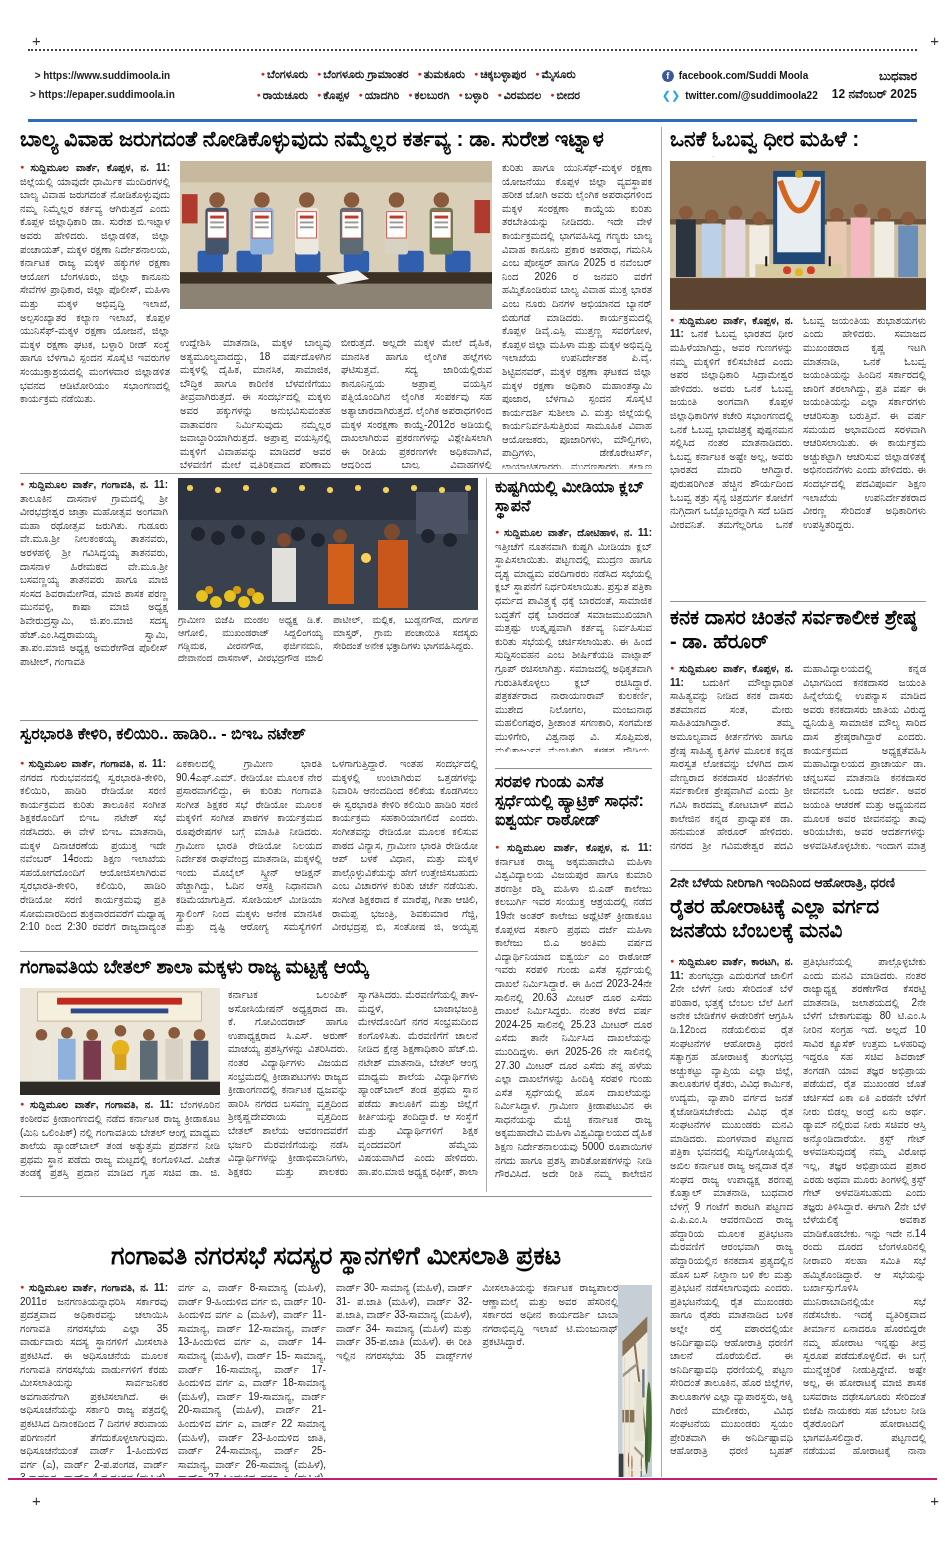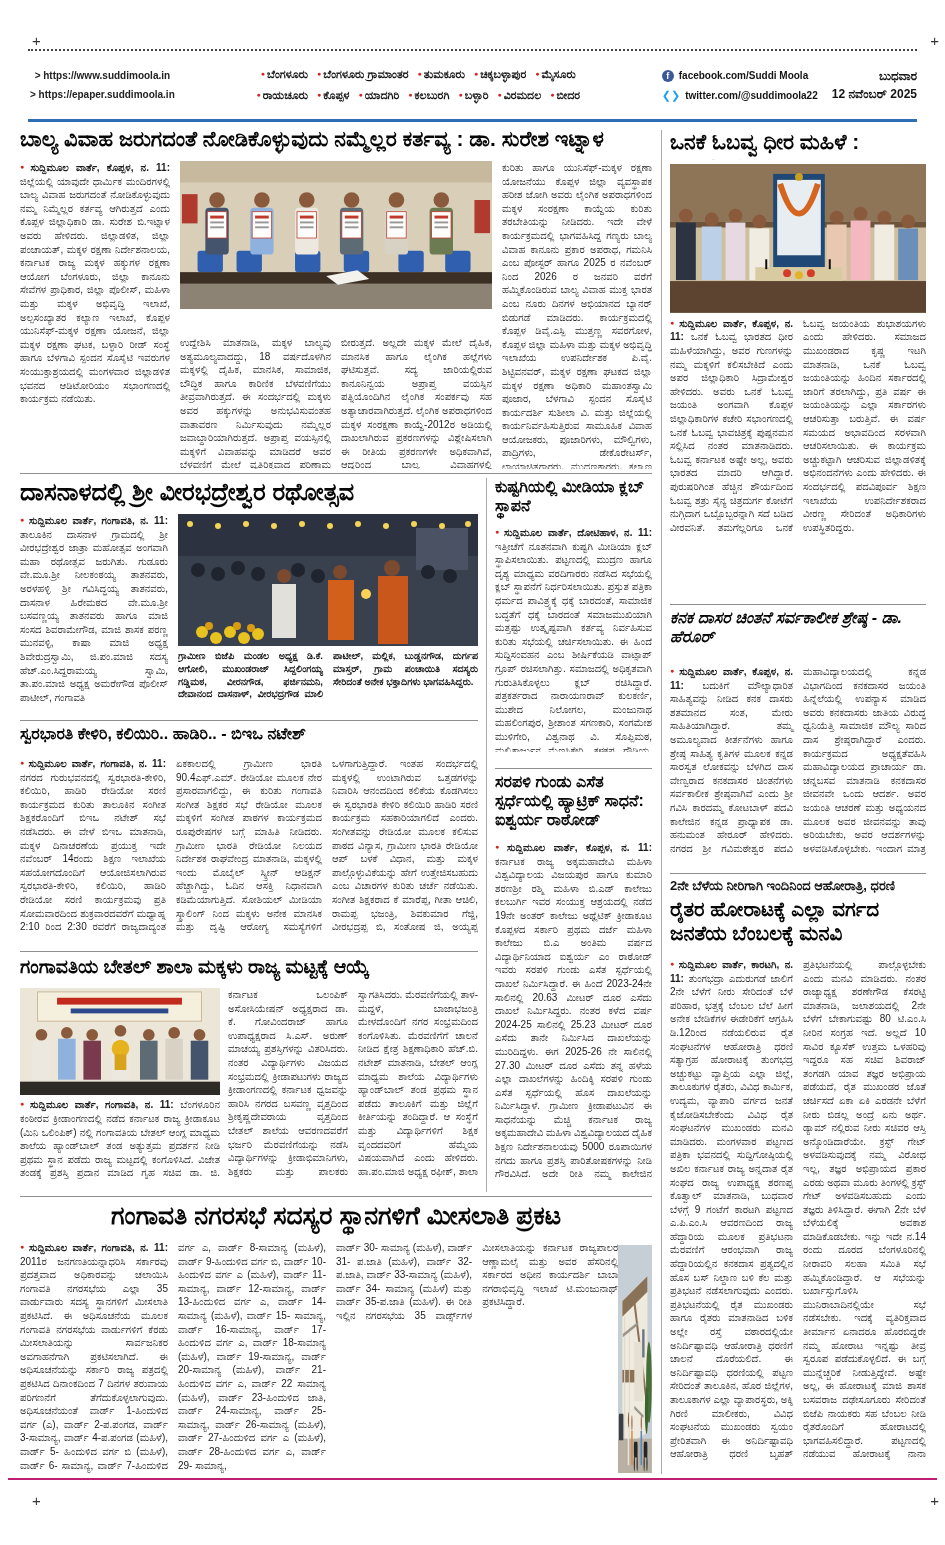--- a/index.html
+++ b/index.html
@@ -25,39 +25,39 @@
   .city { font-size:11px; font-weight:700; white-space:nowrap; }
   .city::before { content:"●"; color:#d1261f; font-size:7px; vertical-align:2px; margin-right:2px; }
   .social { display:flex; flex-direction:column; gap:8px; font-size:10px; font-weight:700; white-space:nowrap; }
   .socialrow { display:flex; align-items:center; gap:5px; }
   .fb-badge { display:inline-block; width:12px; height:12px; border-radius:50%; background:#3b5998; color:#fff; font-size:9px; text-align:center; line-height:12px; font-weight:700; }
   .tw-badge { color:#1da1f2; font-size:11px; line-height:1; }
   .dateblock { text-align:right; font-weight:700; font-size:12px; line-height:1.5; white-space:nowrap; }
   .bluebar { position:absolute; left:28px; right:28px; top:119px; height:3px; background:#2e6db4; }
 
   
-  .main { position:absolute; top:127px; left:20px; width:906px; display:flex; gap:9px;align-items:center; }
+  .main { position:absolute; top:127px; left:20px; width:906px; display:flex; gap:9px; }
   .left-block { width:632px; }
   .right-block { width:265px; border-left:1px solid #a9a9a9; padding-left:8px; }
   .divh { border-top:1px solid #8f8f8f; margin:4px 0; }
   .lower-row { display:flex; gap:8px; }
   .left-sub { width:458px; }
   .mid-col { flex:1; border-left:1px solid #a9a9a9; padding-left:8px; }
 
   
   .hl { font-weight:800; color:#070707; line-height:1.18; overflow:hidden; }
   .hl-a { font-size:21px; height:30px; margin-bottom:4px; }
   .hl-b { font-size:24px; height:32px; margin-bottom:4px; }
   .hl-c { font-size:16px; height:28px; margin-bottom:4px; }
   .hl-d { font-size:19px; height:28px; margin-bottom:4px; }
-  .hl-g { font-size:25px; height:34px; margin-bottom:6px; text-align:center; }
+  .hl-g { font-size:25px; height:34px; margin-bottom:6px; text-align:center;margin-top:40px; }
   .hl-e { font-size:16px; height:44px; margin-bottom:4px; }
   .hl-f { font-size:16px; height:64px; margin-bottom:4px; }
   .hl-h { font-size:21px; height:30px; margin-bottom:4px; }
-  .hl-i { font-size:16px; height:52px; margin-bottom:4px;font-style:italic; }
+  .hl-i { font-size:20px; height:52px; margin-bottom:4px; }
   .hl-j { font-size:20px; height:56px; margin-bottom:4px; }
   .kicker { font-size:13px; font-weight:800; height:18px; overflow:hidden; margin-bottom:2px; }
 
   .bt { font-size:10px; line-height:1.36; text-align:justify; color:#1a1a1a; overflow:hidden; }
   .byline { font-weight:700; }
   .byline::before { content:"●"; color:#d1261f; font-size:7px; vertical-align:2px; margin-right:2px; }
   .cols2 { column-count:2; column-gap:10px; }
   .cols3 { column-count:3; column-gap:10px; }
   .caption { font-size:9.5px; line-height:1.35; text-align:justify; overflow:hidden; }
 
@@ -66,21 +66,21 @@
   .artA-grid { display:grid; grid-template-columns:150px 1fr 150px; grid-template-rows:152px auto; gap:23px 10px; height:310px; }
   .a-col1 { grid-column:1; grid-row:1/3; }
   .a-photo { grid-column:2; grid-row:1; }
   .a-mid { grid-column:2; grid-row:2; height:148px; }
   .a-col4 { grid-column:3; grid-row:1/3; }
 
   .artB { height:238px; overflow:hidden; }
   .artB-grid { display:grid; grid-template-columns:148px 1fr; grid-template-rows:132px auto; gap:4px 10px; height:198px; }
   .b-col1 { grid-column:1; grid-row:1/3; }
   .b-photo { grid-column:2; grid-row:1; }
-  .b-cap { grid-column:2; grid-row:2; height:60px;font-weight:bold; }
+  .b-cap { grid-column:2; grid-row:2; height:60px; }
 
   .artC { height:222px; overflow:hidden; }
   .c-text { height:184px; }
 
   .artD { height:236px; overflow:hidden; }
   .artD-grid { display:flex; gap:8px; height:200px; }
   .d-photocol { width:200px; }
   .d-side { height:84px; margin-top:3px; }
   .d-body { flex:1; height:200px; }
 
@@ -242,21 +242,20 @@
           <p class="bt a-col4">ಕುರಿತು ಹಾಗೂ ಯುನಿಸೆಫ್-ಮಕ್ಕಳ ರಕ್ಷಣಾ ಯೋಜನೆಯು ಕೊಪ್ಪಳ ಜಿಲ್ಲಾ ವ್ಯವಸ್ಥಾಪಕ ಹರೀಶ ಜೋಗಿ ಅವರು ಲೈಂಗಿಕ ಅಪರಾಧಗಳಿಂದ ಮಕ್ಕಳ ಸಂರಕ್ಷಣಾ ಕಾಯ್ದೆಯ ಕುರಿತು ತರಬೇತಿಯನ್ನು ನೀಡಿದರು. ಇದೇ ವೇಳೆ ಕಾರ್ಯಕ್ರಮದಲ್ಲಿ ಭಾಗವಹಿಸಿದ್ದ ಗಣ್ಯರು ಬಾಲ್ಯ ವಿವಾಹ ಕಾನೂನು ಪ್ರಕಾರ ಅಪರಾಧ, ಗಮನಿಸಿ ಎಂಬ ಪೋಸ್ಟರ್ ಹಾಗೂ 2025 ರ ನವೆಂಬರ್ ನಿಂದ 2026 ರ ಜನವರಿ ವರೆಗೆ ಹಮ್ಮಿಕೊಂಡಿರುವ ಬಾಲ್ಯ ವಿವಾಹ ಮುಕ್ತ ಭಾರತ ಎಂಬ ನೂರು ದಿನಗಳ ಅಭಿಯಾನದ ಬ್ಯಾನರ್ ಬಿಡುಗಡೆ ಮಾಡಿದರು. ಕಾರ್ಯಕ್ರಮದಲ್ಲಿ ಕೊಪ್ಪಳ ಡಿವೈ.ಎಸ್ಪಿ ಮುತ್ತಣ್ಣ ಸವರಗೋಳ, ಕೊಪ್ಪಳ ಜಿಲ್ಲಾ ಮಹಿಳಾ ಮತ್ತು ಮಕ್ಕಳ ಅಭಿವೃದ್ಧಿ ಇಲಾಖೆಯ ಉಪನಿರ್ದೇಶಕ ಪಿ.ವೈ. ಶಿಟ್ಟಿವನವರ್, ಮಕ್ಕಳ ರಕ್ಷಣಾ ಘಟಕದ ಜಿಲ್ಲಾ ಮಕ್ಕಳ ರಕ್ಷಣಾ ಅಧಿಕಾರಿ ಮಹಾಂತಸ್ವಾಮಿ ಪೂಜಾರ, ಬೆಳಗಾವಿ ಸ್ಪಂದನ ಸೊಸೈಟಿ ಕಾರ್ಯದರ್ಶಿ ಸುಶೀಲಾ ವಿ. ಮತ್ತು ಜಿಲ್ಲೆಯಲ್ಲಿ ಕಾರ್ಯನಿರ್ವಹಿಸುತ್ತಿರುವ ಸಾಮೂಹಿಕ ವಿವಾಹ ಆಯೋಜಕರು, ಪೂಜಾರಿಗಳು, ಮೌಲ್ವಿಗಳು, ಪಾದ್ರಿಗಳು, ಡೇಕೊರೇಟರ್ಸ್, ಛಾಯಾಚಿತ್ರಗಾರರು, ಮುದ್ರಣಕಾರರು, ಕಲ್ಯಾಣ ಮಂಟಪಗಳ ಮಾಲೀಕರುಗಳು ಹಾಗೂ ವಿವಿಧ ಸ್ವಯಂಸೇವಾ ಸಂಸ್ಥೆಗಳ ಪ್ರತಿನಿಧಿಗಳು ಉಪಸ್ಥಿತರಿದ್ದರು.</p>
         </div>
       </div>
 
       <div class="divh"></div>
 
       <div class="lower-row">
         <div class="left-sub">
 
           <div class="artB">
-            <div class="hl hl-b">ದಾಸನಾಳದಲ್ಲಿ ಶ್ರೀ ವೀರಭದ್ರೇಶ್ವರ ರಥೋತ್ಸವ</div>
             <div class="artB-grid">
               <p class="bt b-col1">
                 <span class="byline">ಸುದ್ದಿಮೂಲ ವಾರ್ತೆ, ಗಂಗಾವತಿ, ನ. 11:</span>
                 <span>ತಾಲೂಕಿನ ದಾಸನಾಳ ಗ್ರಾಮದಲ್ಲಿ ಶ್ರೀ ವೀರಭದ್ರೇಶ್ವರ ಜಾತ್ರಾ ಮಹೋತ್ಸವ ಅಂಗವಾಗಿ ಮಹಾ ರಥೋತ್ಸವ ಜರುಗಿತು. ಗುಡೂರು ವೇ.ಮೂ.ಶ್ರೀ ನೀಲಕಂಠಯ್ಯ ತಾತನವರು, ಅರಳಹಳ್ಳಿ ಶ್ರೀ ಗವಿಸಿದ್ಧಯ್ಯ ತಾತನವರು, ದಾಸನಾಳ ಹಿರೇಮಠದ ವೇ.ಮೂ.ಶ್ರೀ ಬಸವಣ್ಣಯ್ಯ ತಾತನವರು ಹಾಗೂ ಮಾಜಿ ಸಂಸದ ಶಿವರಾಮೇಗೌಡ, ಮಾಜಿ ಶಾಸಕ ಪರಣ್ಣ ಮುನವಳ್ಳಿ, ಕಾಷಾ ಮಾಜಿ ಅಧ್ಯಕ್ಷ ಶಿವೇರುದ್ರಸ್ವಾಮಿ, ಜಿ.ಪಂ.ಮಾಜಿ ಸದಸ್ಯ ಹೆಚ್.ಎಂ.ಸಿದ್ದರಾಮಯ್ಯ ಸ್ವಾಮಿ, ತಾ.ಪಂ.ಮಾಜಿ ಅಧ್ಯಕ್ಷ ಅಮರೇಗೌಡ ಪೊಲೀಸ್ ಪಾಟೀಲ್, ಗಂಗಾವತಿ</span>
               </p>
               <svg class="photo-frame b-photo" viewBox="0 0 300 132" preserveAspectRatio="none">
                 <rect width="300" height="132" fill="#39404e"></rect>
                 <rect width="300" height="42" fill="#2c3240"></rect>
                 <rect x="238" y="14" width="52" height="42" fill="#4a5263"></rect>
                 <g fill="#f5d357">

